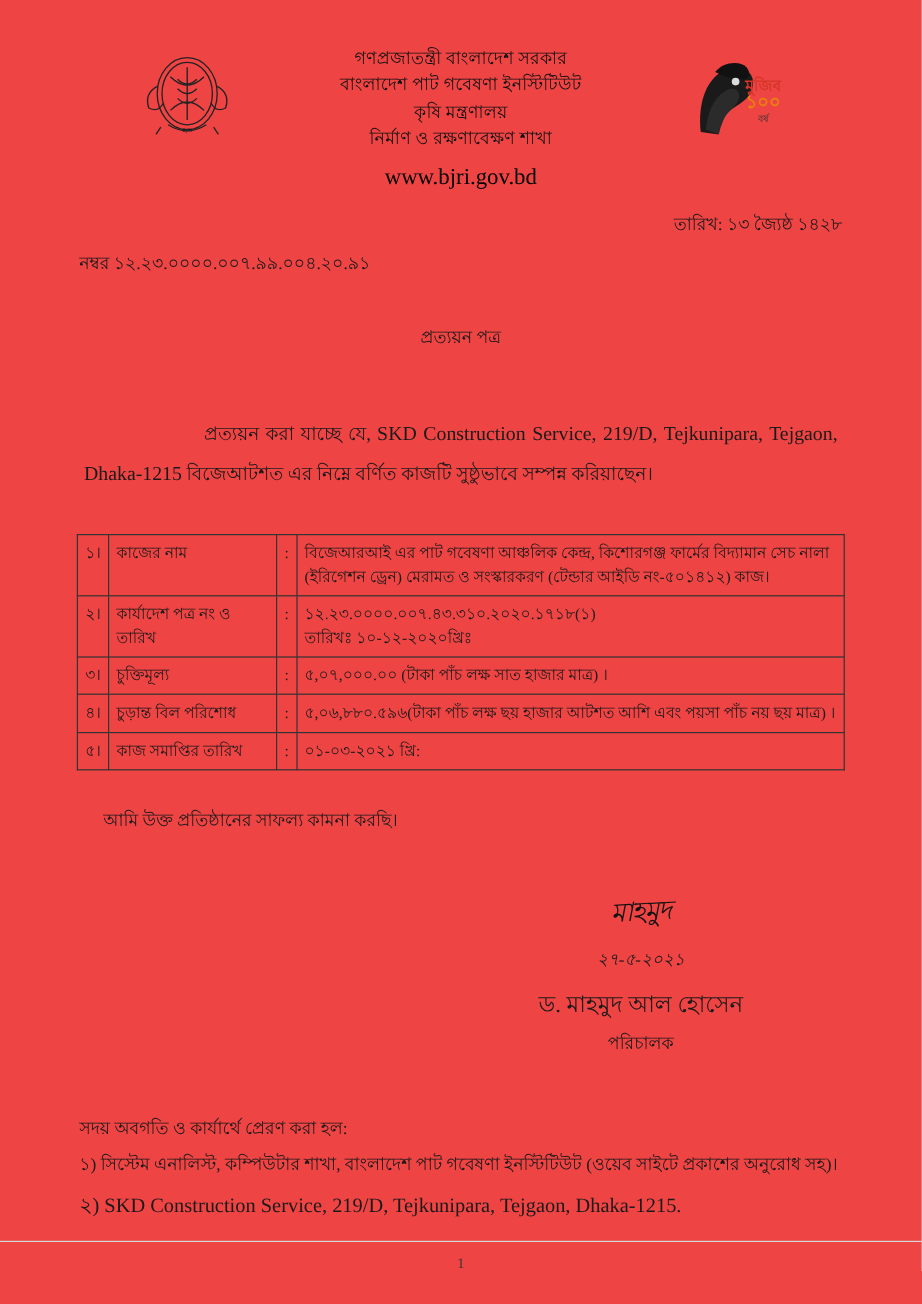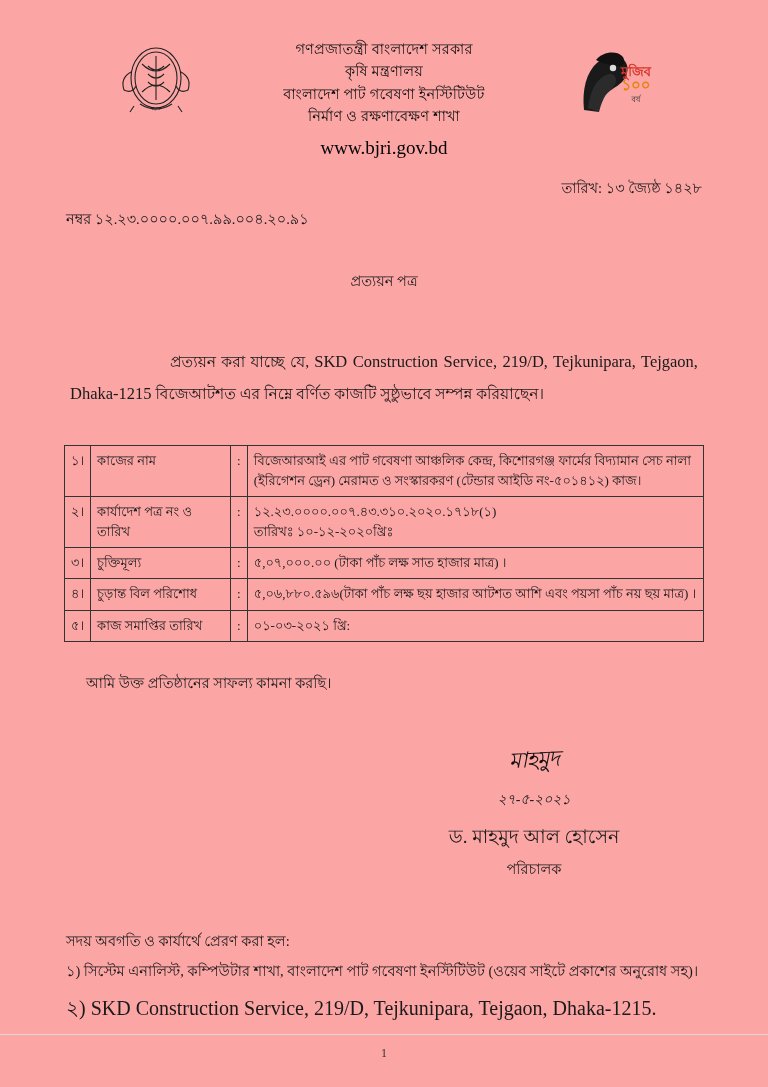--- a/index.html
+++ b/index.html
@@ -13,21 +13,21 @@
     height: 1087px;
     position: relative;
     font-family: "Liberation Serif", serif;
     color: #1a1a1a;
     overflow: hidden;
   }
   .page {
     position: relative;
     width: 768px;
     height: 1087px;
-    background: #fca5a5;
+    background: #ef4444;
     padding: 0;
   }
 
   
   .header {
     position: relative;
     display: flex;
     align-items: flex-start;
     justify-content: center;
     padding-top: 38px;
@@ -155,21 +155,21 @@
   }
 
   
   .dist {
     margin: 44px 0 0 66px;
     font-size: 14.5px;
     line-height: 2.1;
   }
   .dist .item-latin {
     font-family: "Liberation Serif", serif;
-    font-size: 20px;
+    font-size: 17px;
   }
 
   
   .footer-rule {
     position: absolute;
     left: 0;
     right: 0;
     bottom: 52px;
     height: 1px;
     background: #d8d8d8;
@@ -204,22 +204,22 @@
           <path d="M24 62 L20 68 M68 62 L72 68"></path>
         </g>
         <g fill="#222" font-size="4" font-family="DejaVu Sans, sans-serif" text-anchor="middle">
           <text x="46" y="66">BJRI</text>
         </g>
       </svg>
     </div>
 
     <div class="header-center">
       <div class="line">গণপ্রজাতন্ত্রী বাংলাদেশ সরকার</div>
+      <div class="line">বাংলাদেশ পাট গবেষণা ইনস্টিটিউট</div>
       <div class="line">কৃষি মন্ত্রণালয়</div>
-      <div class="line">বাংলাদেশ পাট গবেষণা ইনস্টিটিউট</div>
       <div class="line">নির্মাণ ও রক্ষণাবেক্ষণ শাখা</div>
       <div class="website">www.bjri.gov.bd</div>
     </div>
 
     <div class="mujib-logo">
       <svg viewBox="0 0 110 76" width="110" height="76">
 
         <g>
           <path d="M18 68 C16 48 20 30 32 20 C40 13 52 12 58 18 C64 24 62 34 56 40 C50 46 42 48 38 56 C35 62 34 66 33 70 Z" fill="#1a1a1a"></path>
           <path d="M30 18 C36 10 50 8 56 14 C60 18 58 24 54 24 C46 24 38 22 30 18 Z" fill="#111"></path>

